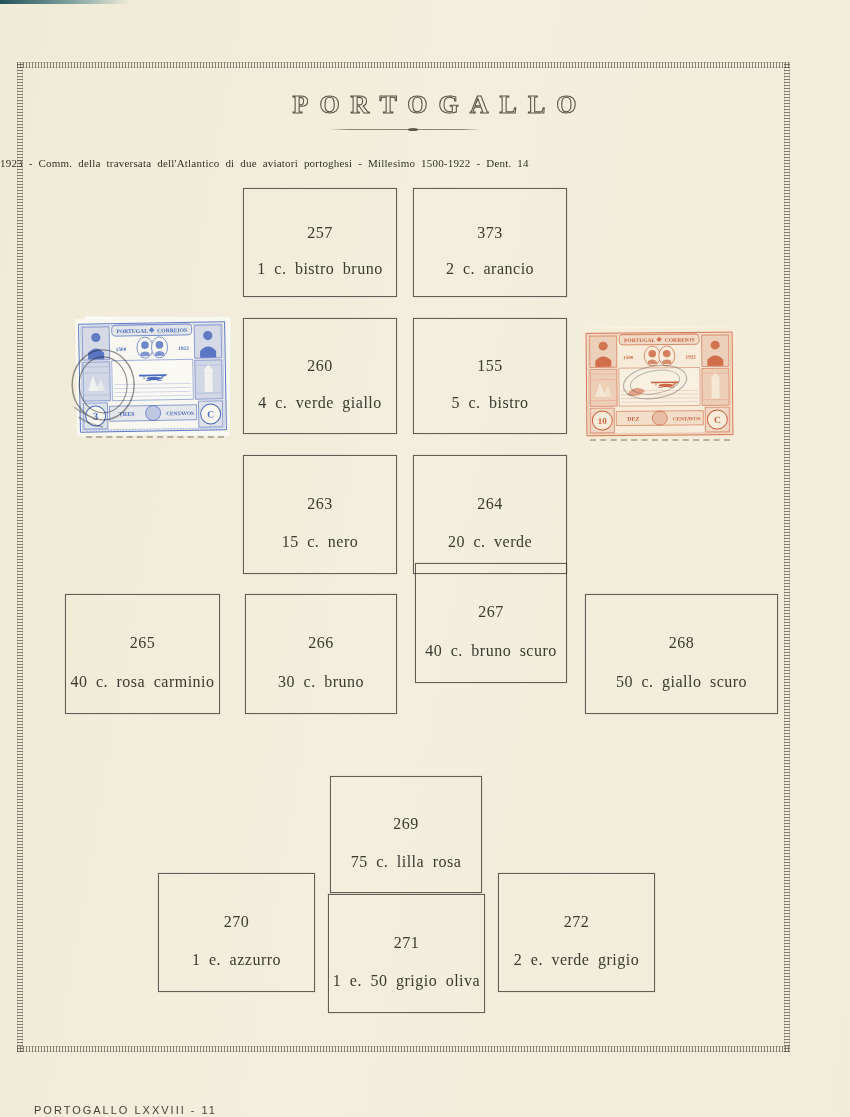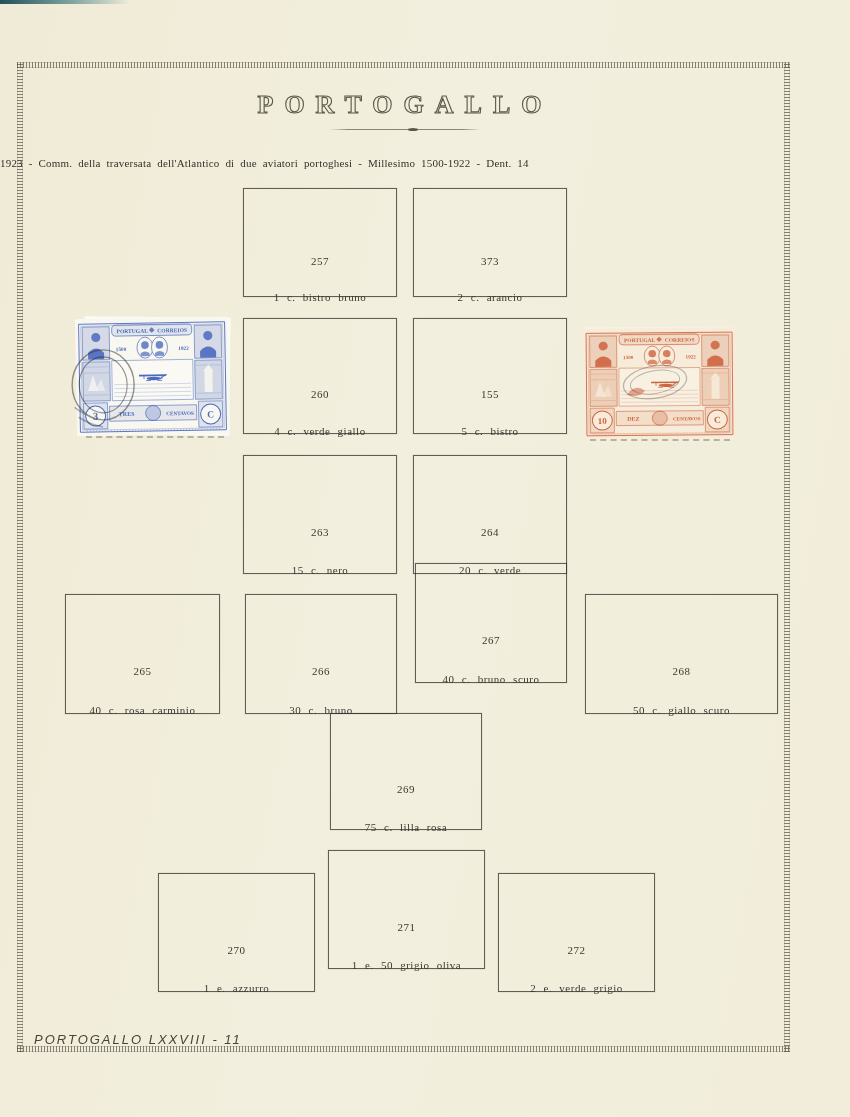--- a/index.html
+++ b/index.html
@@ -13,45 +13,45 @@
   .scan-edge{position:absolute;left:0;top:0;width:130px;height:4px;
     background:linear-gradient(90deg,#23525a 0%,#7fa3a0 55%,rgba(242,238,220,0) 100%);}
   
   .b-strip{position:absolute;opacity:.85;}
   .b-h{height:6px;background:repeating-linear-gradient(90deg,rgba(70,67,57,.75) 0 1px,rgba(0,0,0,0) 1px 3px);
        box-shadow:inset 0 1px 0 rgba(70,67,57,.25), inset 0 -1px 0 rgba(70,67,57,.25);}
   .b-v{width:6px;background:repeating-linear-gradient(0deg,rgba(70,67,57,.75) 0 1px,rgba(0,0,0,0) 1px 3px);
        box-shadow:inset 1px 0 0 rgba(70,67,57,.25), inset -1px 0 0 rgba(70,67,57,.25);}
   .title{
     position:absolute;left:0;top:90px;width:810px;text-align:center;
-    font-size:26px;font-weight:700;letter-spacing:11px;color:#55523f;
+    font-size:26px;font-weight:700;letter-spacing:11px;color:#55523f;padding-left:35px;
   }
   @supports (-webkit-text-stroke: 1px #000){
     .title{color:rgba(243,239,222,.25);-webkit-text-stroke:1.1px #5b5847;}
   }
   .ornament{position:absolute;left:330px;top:128px;width:150px;height:4px;}
   .orn-line{position:absolute;left:0;top:1px;width:150px;height:1px;
     background:linear-gradient(90deg,rgba(110,106,90,0),#8a8672 12%,#8a8672 88%,rgba(110,106,90,0));}
   .orn-dot{position:absolute;left:78px;top:0;width:10px;height:3px;border-radius:50%;background:#5b5847;}
   .series-header{
     position:absolute;left:0;top:157px;width:816px;text-align:left;
     font-size:11px;color:#33332a;word-spacing:3px;letter-spacing:.2px;
   }
   .box{position:absolute;border:1px solid rgba(55,54,46,.78);
     box-shadow:0 0 0 .5px rgba(55,54,46,.12);}
   .box-num,.box-label{
     position:absolute;left:50%;transform:translateX(-50%);
-    white-space:nowrap;font-size:11px;color:#3a3a30;letter-spacing:.5px;word-spacing:4px;margin-top:31px;
+    white-space:nowrap;font-size:16px;color:#3a3a30;letter-spacing:.5px;word-spacing:4px;
   }
   .box-num{top:33%;}
   .box-label{top:66%;}
   .footer{
-    position:absolute;left:34px;top:1032px;
+    position:absolute;left:34px;top:1104px;
     font-family:"Liberation Sans","DejaVu Sans",sans-serif;
-    font-size:13px;letter-spacing:2px;color:#44443a;font-style:italic;
+    font-size:11px;letter-spacing:2px;color:#44443a;
   }
   .stamp-wrap{position:absolute;}
   .stamp-backing{position:absolute;background:#fbfaf4;}
   svg.stamp-svg{position:absolute;overflow:visible;display:block;}
   .stamp-text{font-family:"Liberation Serif","DejaVu Serif",serif;font-weight:700;}
   .perf-trace{position:absolute;border-top:2px dashed rgba(96,88,66,.4);}
 </style>
 </head>
 <body>
 
@@ -103,29 +103,29 @@
     <div class="box-label">30 c. bruno</div>
   </div>
   <div class="box" style="left:415px;top:563px;width:150px;height:118px;">
     <div class="box-num">267</div>
     <div class="box-label">40 c. bruno scuro</div>
   </div>
   <div class="box" style="left:585px;top:594px;width:153px;height:118px;padding-left:38px;">
     <div class="box-num">268</div>
     <div class="box-label">50 c. giallo scuro</div>
   </div>
-  <div class="box" style="left:330px;top:713px;width:150px;height:115px;">
+  <div class="box" style="left:330px;top:776px;width:150px;height:115px;">
     <div class="box-num">269</div>
     <div class="box-label">75 c. lilla rosa</div>
   </div>
   <div class="box" style="left:158px;top:873px;width:155px;height:117px;">
     <div class="box-num">270</div>
     <div class="box-label">1 e. azzurro</div>
   </div>
-  <div class="box" style="left:328px;top:850px;width:155px;height:117px;">
+  <div class="box" style="left:328px;top:894px;width:155px;height:117px;">
     <div class="box-num">271</div>
     <div class="box-label">1 e. 50 grigio oliva</div>
   </div>
   <div class="box" style="left:498px;top:873px;width:155px;height:117px;">
     <div class="box-num">272</div>
     <div class="box-label">2 e. verde grigio</div>
   </div>
 
   <div class="stamp-wrap" style="left:76px;top:316px;width:155px;height:122px;">
     <div class="stamp-backing" style="left:8px;top:1px;width:146px;height:118px;transform:rotate(.6deg);"></div>

